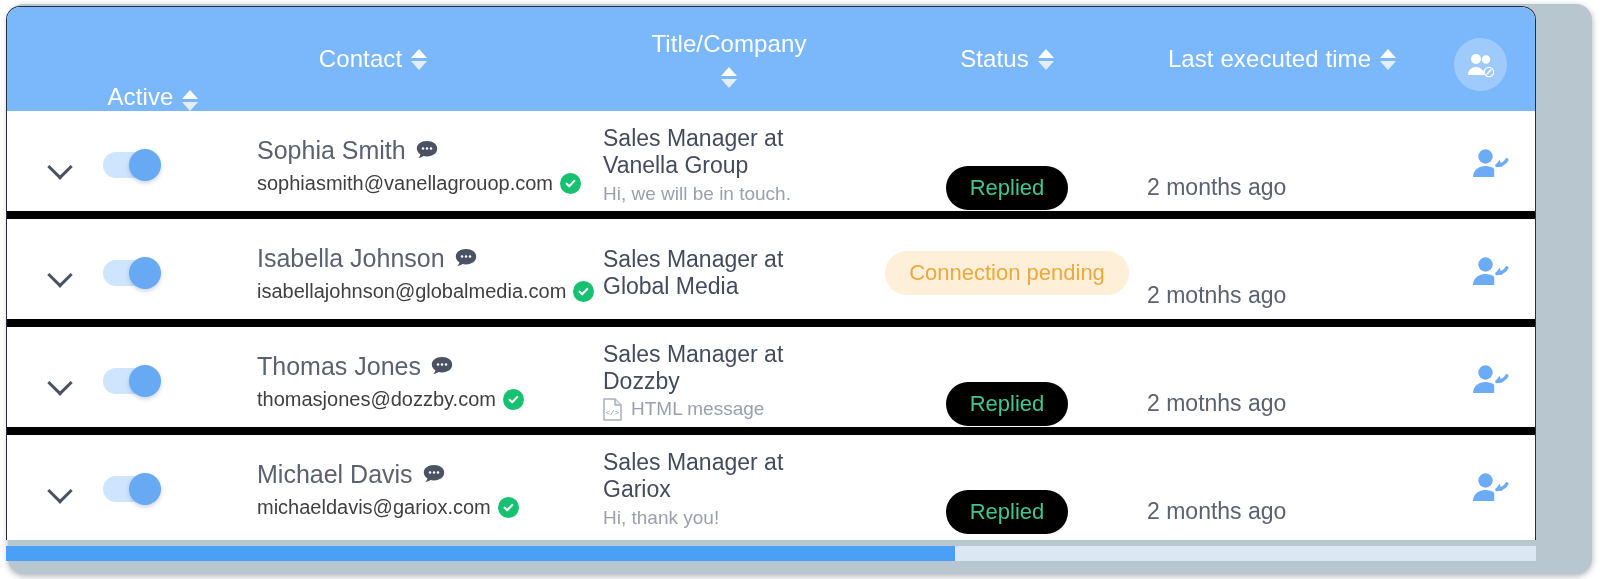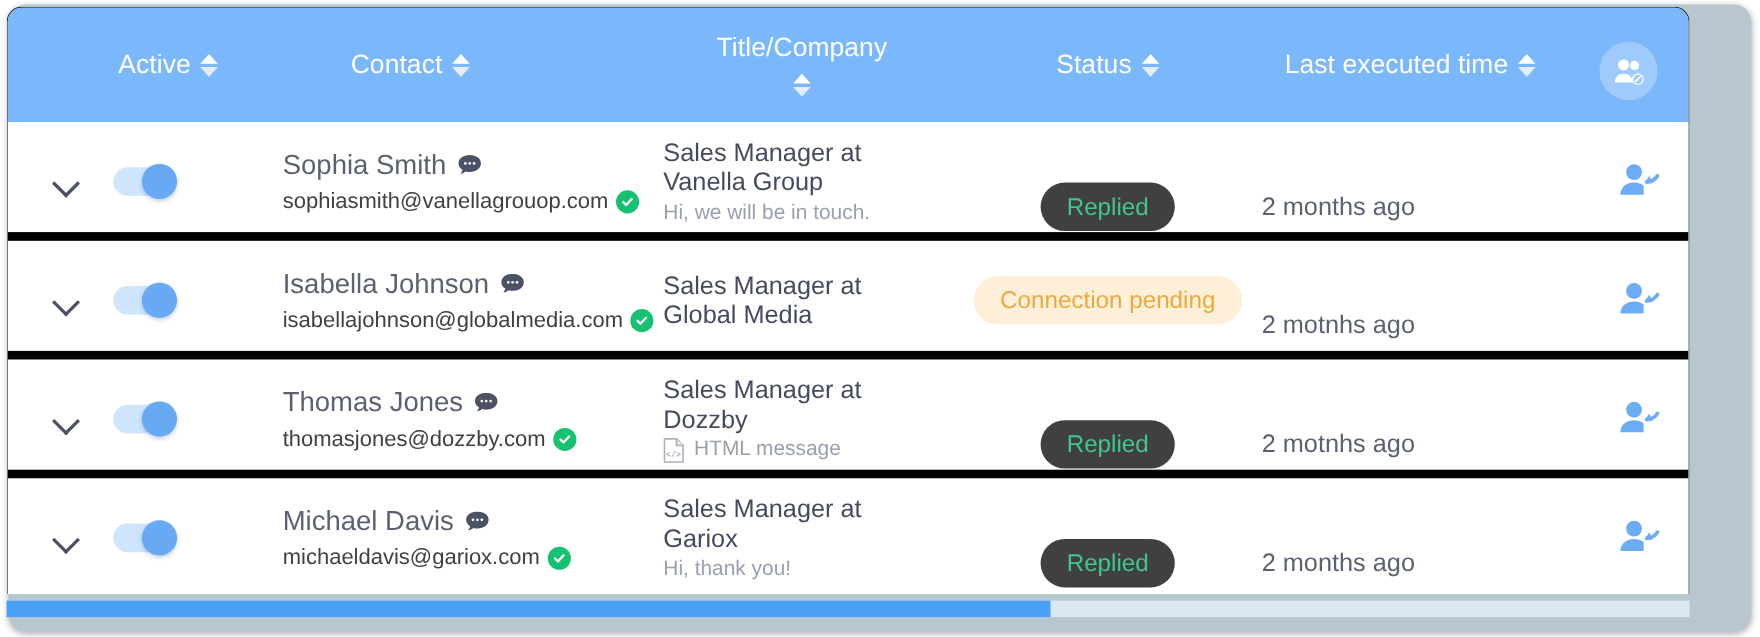--- a/index.html
+++ b/index.html
@@ -57,21 +57,21 @@
     height: 104px;
     display: flex;
     align-items: center;
     justify-content: center;
     gap: 9px;
     color: #ffffff;
     font-size: 24px;
     letter-spacing: .1px;
     white-space: nowrap;
   }
-  .th-active      { left: 28px;   width: 236px; }
+  .th-active      { left: 28px;   width: 236px; align-items: flex-end; }
   .th-contact     { left: 236px;  width: 260px; }
   .th-title       { left: 552px;  width: 340px; flex-direction: column; }
   .th-status      { left: 880px;  width: 240px; }
   .th-time        { left: 1110px; width: 330px; }
 
   .sorter {
     display: inline-flex;
     flex-direction: column;
     gap: 3px;
     flex: none;
@@ -201,21 +201,21 @@
     white-space: nowrap;
   }
 
   .badge {
     font-size: 22px;
     padding: 11px 24px;
     border-radius: 22px;
     white-space: nowrap;
     line-height: 1;
   }
-  .badge-replied { background: #404040; color: #41c68f; margin-top: 46px; }
+  .badge-replied { background: #000000; color: #41c68f; margin-top: 46px; }
   .badge-pending { background: #fdefd8; color: #f0a83c; }
 
   .time-text {
     font-size: 23px;
     color: #5b6170;
     white-space: nowrap;
     margin-top: 44px;
   }
 
   

